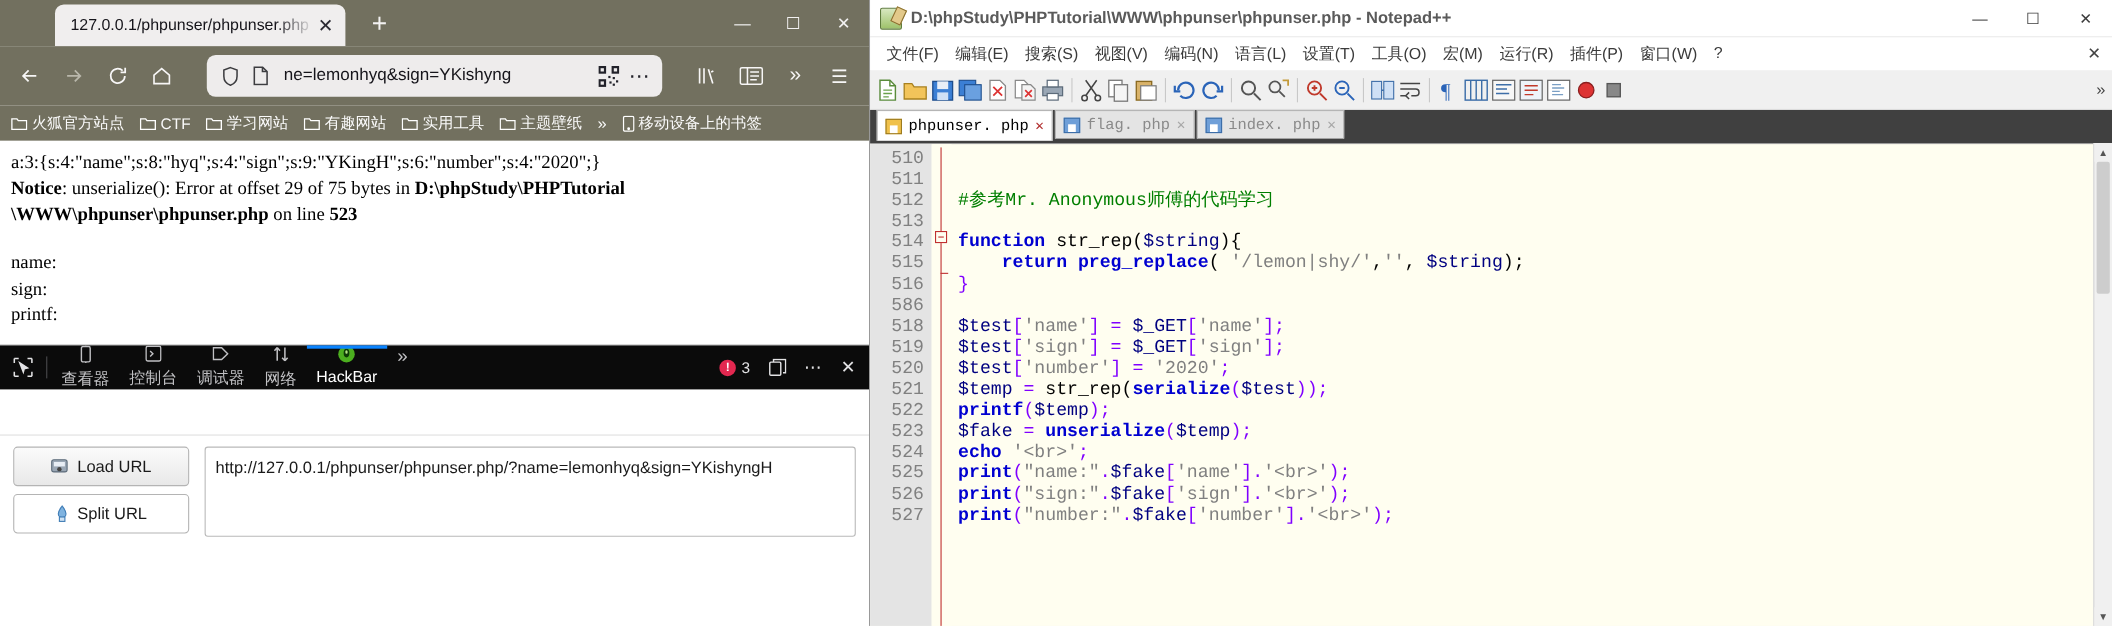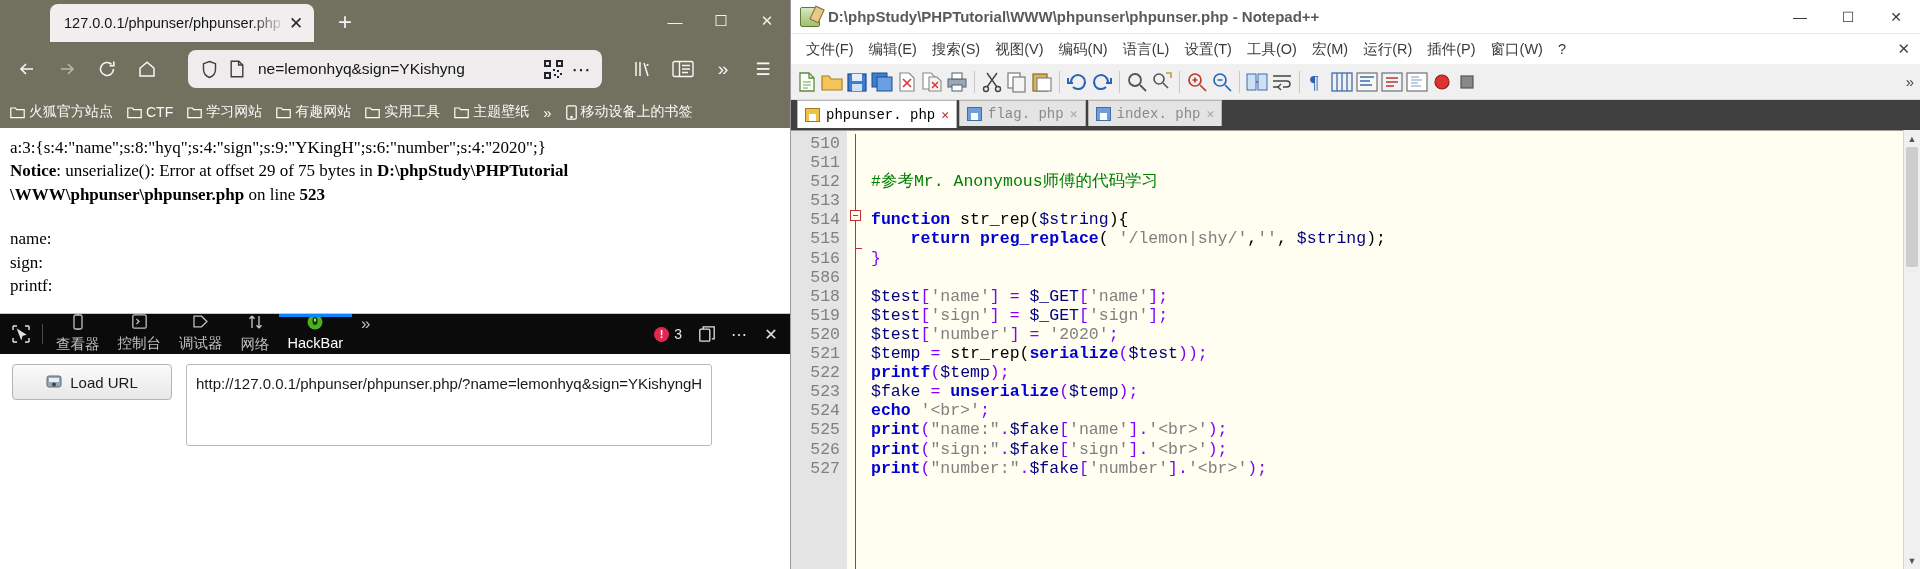--- a/index.html
+++ b/index.html
@@ -117,21 +117,21 @@
   .dt-err-dot {
     width: 15px; height: 15px; border-radius: 50%; background: #e22850;
     color: #fff; font-size: 11px; display:flex; align-items:center;
     justify-content:center; font-weight: bold;
   }
   .dt-ic { width: 30px; height: 34px; display:flex; align-items:center;
     justify-content:center; color: #e3e3e5; font-size: 16px; }
 
   .hb {
     background: #fff; height: 216px; padding: 0; overflow: hidden;
-    display: flex; flex-direction: row;
+    display: flex; flex-direction: column;
   }
   .hb-top { height: 42px; border-bottom: 1px solid #e0e0e0; background:#fff; }
   .hb-body { display: flex; padding: 10px 12px 0 12px; gap: 14px; }
   .hb-btns { display: flex; flex-direction: column; gap: 7px; width: 160px; flex: 0 0 auto;}
   .hb-btn {
     height: 36px; border: 1px solid #b4b4b4; border-radius: 4px;
     display: flex; align-items: center; justify-content: center; gap: 7px;
     font-size: 15px; color: #1a1a1a;
     background: linear-gradient(#fbfbfb, #e8e8e8);
   }
@@ -475,20 +475,27 @@
       <div class="hb-top"></div>
       <div class="hb-body">
         <div class="hb-btns">
           <div class="hb-btn">
             <svg width="17" height="16" viewBox="0 0 17 16">
                 <rect x="1" y="2" width="14" height="11" rx="2" fill="#9aa7b5" stroke="#5c6b7a"></rect>
                 <rect x="3" y="4" width="10" height="4" fill="#e8eef5"></rect>
                 <circle cx="8" cy="10.5" r="2" fill="#444"></circle>
               </svg>
             <span>Load URL</span>
+          </div>
+          <div class="hb-btn plain">
+            <svg width="13" height="16" viewBox="0 0 13 16">
+                <path d="M6.5 1c1.8 2.5 3.5 4.5 3.5 7a3.5 3.5 0 0 1-7 0c0-2.5 1.7-4.5 3.5-7z" fill="#7fb3e0" stroke="#3f7cb5"></path>
+                <rect x="4" y="11" width="5" height="4" fill="#cfe2f3" stroke="#3f7cb5"></rect>
+              </svg>
+            <span>Split URL</span>
           </div>
         </div>
         <div class="hb-ta">http://127.0.0.1/phpunser/phpunser.php/?name=lemonhyq&amp;sign=YKishyngH</div>
       </div>
     </div>
   </div>
 </div>
 
 <div id="npp">
 

